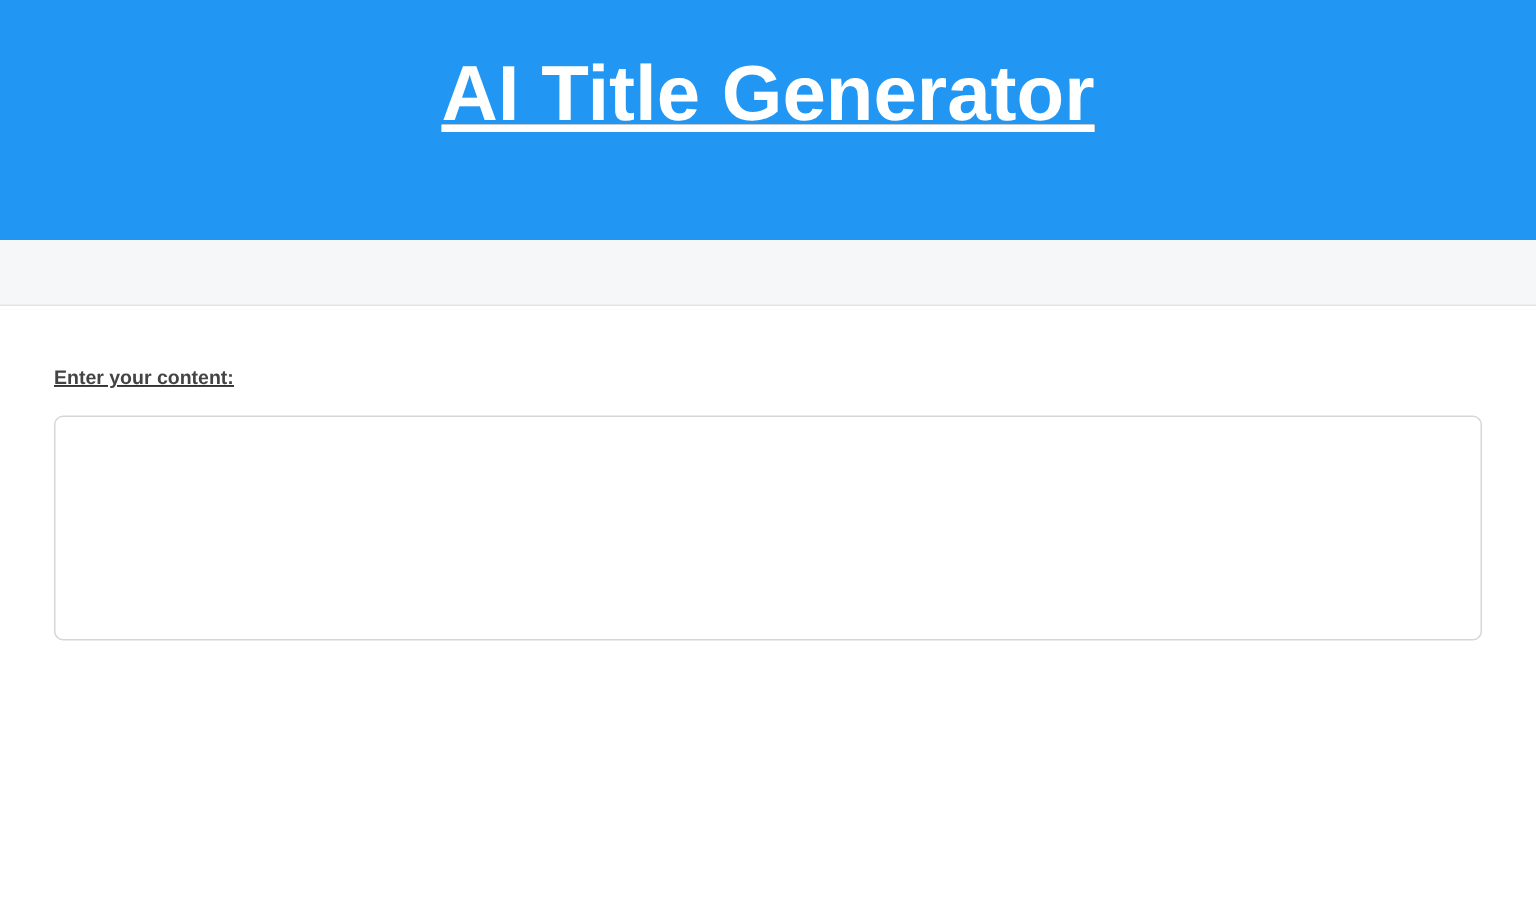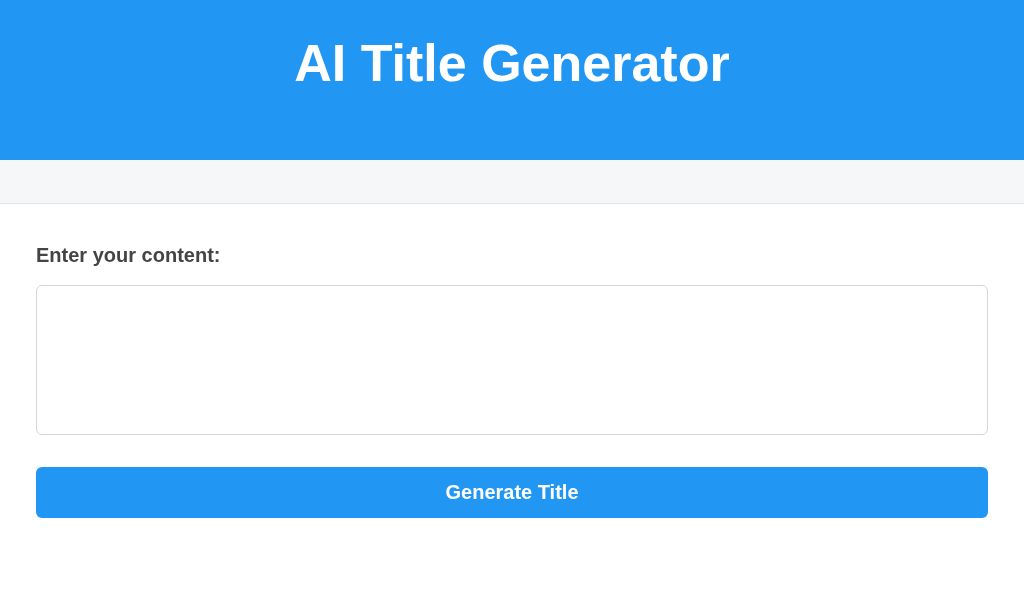--- a/index.html
+++ b/index.html
@@ -1,18 +1,19 @@
 <!DOCTYPE html>
 <html><head>
   <meta charset="utf-8">
   <style>
     * {
       margin: 0;
       padding: 0;
       box-sizing: border-box;
+      text-decoration: underline;
     }
     body {
       font-family: -apple-system, BlinkMacSystemFont, "Segoe UI", Helvetica, Arial, sans-serif;
       background: #fff;
       width: 1024px;
       height: 610px;
       overflow: hidden;
     }
     .hero {
       background: #2196f3;
@@ -34,21 +35,21 @@
     .separator {
       height: 44px;
       background: #f6f7f8;
       border-bottom: 1px solid #e5e5e5;
     }
     .content {
       padding: 40px 36px 0 36px;
       background: #fff;
     }
     .label {
-      font-size: 20px;
+      font-size: 13px;
       font-weight: 700;
       color: #444;
       margin-bottom: 18px;
       display: block;
     }
     .textarea {
       width: 100%;
       height: 150px;
       border: 1px solid #d6d6d6;
       border-radius: 6px;
@@ -78,14 +79,13 @@
 
 <div class="hero">
   <h1 class="hero-title">AI Title Generator</h1>
 </div>
 
 <div class="separator"></div>
 
 <div class="content">
   <label class="label">Enter your content:</label>
   <textarea class="textarea" value="" style=""></textarea>
-  <button class="generate-btn">Generate Title</button>
 </div>
 
 </body></html>

